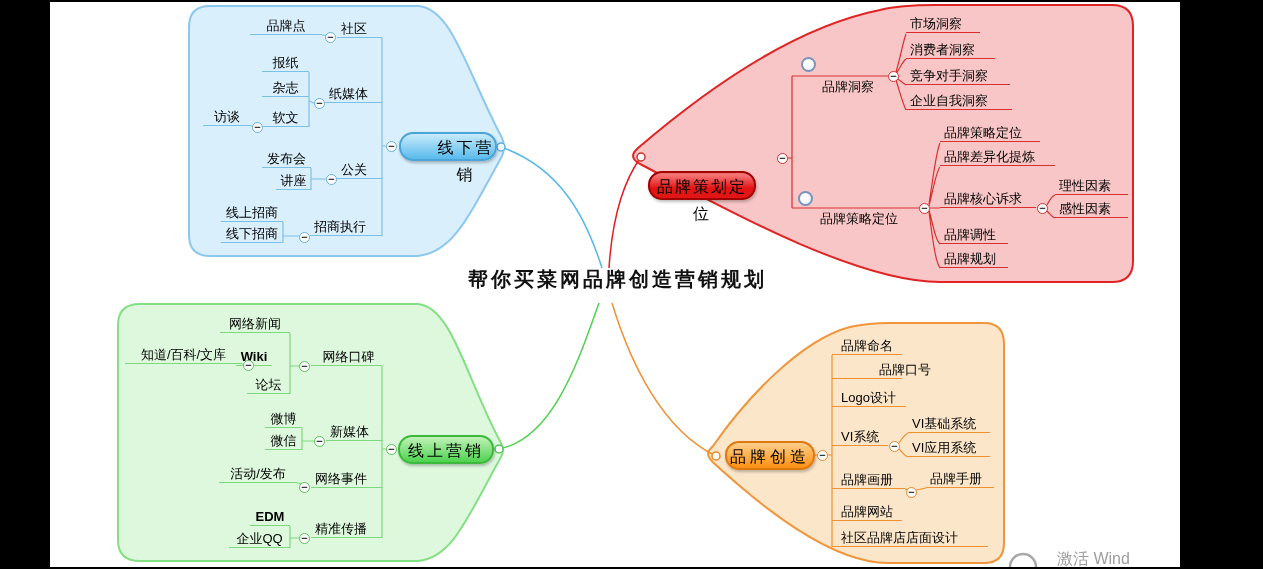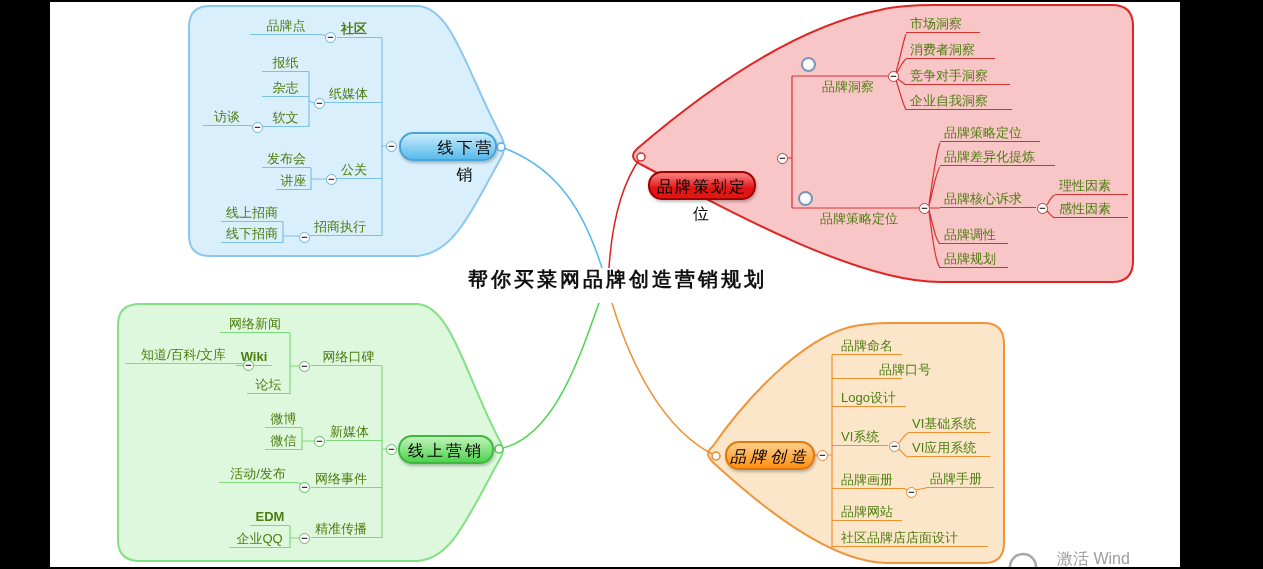--- a/index.html
+++ b/index.html
@@ -1,35 +1,35 @@
 <!DOCTYPE html>
 <html><head>
 <meta charset="utf-8">
 <style>
   html,body{margin:0;padding:0;background:#fff;}
   #stage{position:relative;width:1263px;height:569px;background:#ffffff;overflow:hidden;
          font-family:"Liberation Sans","DejaVu Sans",sans-serif;}
   #connector-layer{position:absolute;left:0;top:0;z-index:1;}
-  .lbl{position:absolute;z-index:3;font-size:13px;line-height:16px;height:17px;color:#4d7c0f;
+  .lbl{position:absolute;z-index:3;font-size:13px;line-height:16px;height:17px;color:#000000;
        white-space:nowrap;box-sizing:border-box;}
   .c{text-align:center;}
   .l{text-align:left;padding-left:4px;}
   .p8{text-align:left;padding-left:9px;}
   .ub{border-bottom:1px solid #7cc0e8;}
   .ug{border-bottom:1px solid #7ed87e;}
   .ur{border-bottom:1px solid #d83030;}
   .uo{border-bottom:1px solid #f09030;}
   .noline{border-bottom:none;margin-top:21px;}
   .topic{position:absolute;z-index:4;height:29px;line-height:27px;text-align:center;
          font-size:16px;letter-spacing:3px;color:#000;border-radius:14px;box-sizing:border-box;
          box-shadow:1px 2px 3px rgba(0,0,0,0.25);}
   .topic-blue{background:linear-gradient(#c8ebfa,#58baec);border:2px solid #49a5d8;}
   .topic-red{background:linear-gradient(#f57272 10%,#e21515 60%);border:2px solid #a00000;}
   .topic-green{background:linear-gradient(#c0f2b8,#4ed34e);border:2px solid #3cb83c;}
-  .topic-orange{background:linear-gradient(#ffcf8a,#ff9012);border:2px solid #e07810;font-style:italic;}
+  .topic-orange{background:linear-gradient(#ffcf8a,#ff9012);border:2px solid #e07810;}
   .minus{position:absolute;z-index:6;width:11px;height:11px;border-radius:50%;background:#fff;
          color:#333;font-size:11px;line-height:8px;text-align:center;box-sizing:border-box;
          font-weight:bold;}
   .mb{border:1px solid #6aaed6;}
   .mg{border:1px solid #58c058;}
   .mr{border:1px solid #d03030;}
   .mo{border:1px solid #e08830;}
   .marker{position:absolute;z-index:5;width:15px;height:15px;border-radius:50%;
           background:radial-gradient(circle at 35% 30%,#ffffff 40%,#d9e4f2);border:2px solid #7a93b8;
           box-sizing:border-box;}
@@ -74,21 +74,21 @@
   </svg>
 
   <div id="map-title">帮你买菜网品牌创造营销规划</div>
 
   <div class="topic topic-blue" style="left:399px;top:132px;width:98px;padding-left:36px;">线下营销</div>
   <div class="topic topic-red" style="left:648px;top:143px;width:108px;letter-spacing:2px;margin-top:28px;">品牌策划定位</div>
   <div class="topic topic-green" style="left:398px;top:435px;width:96px;">线上营销</div>
   <div class="topic topic-orange" style="left:725px;top:441px;width:90px;letter-spacing:4px;">品牌创造</div>
 
   <div class="lbl ub c" style="left:250px;top:18px;width:72px;">品牌点</div>
-  <div class="lbl ub l" style="left:337px;top:21px;width:45px;font-weight:bold;">社区</div>
+  <div class="lbl ub l" style="left:337px;top:21px;width:45px;">社区</div>
   <div class="lbl ub c" style="left:262px;top:55px;width:47px;">报纸</div>
   <div class="lbl ub c" style="left:262px;top:80px;width:47px;">杂志</div>
   <div class="lbl ub c" style="left:262px;top:110px;width:47px;">软文</div>
   <div class="lbl ub l" style="left:325px;top:86px;width:57px;">纸媒体</div>
   <div class="lbl ub c" style="left:203px;top:109px;width:48px;">访谈</div>
   <div class="lbl ub c" style="left:262px;top:151px;width:49px;">发布会</div>
   <div class="lbl ub c" style="left:276px;top:173px;width:35px;">讲座</div>
   <div class="lbl ub l" style="left:337px;top:162px;width:45px;">公关</div>
   <div class="lbl ub c" style="left:221px;top:205px;width:62px;">线上招商</div>
   <div class="lbl ub c" style="left:221px;top:226px;width:62px;">线下招商</div>

